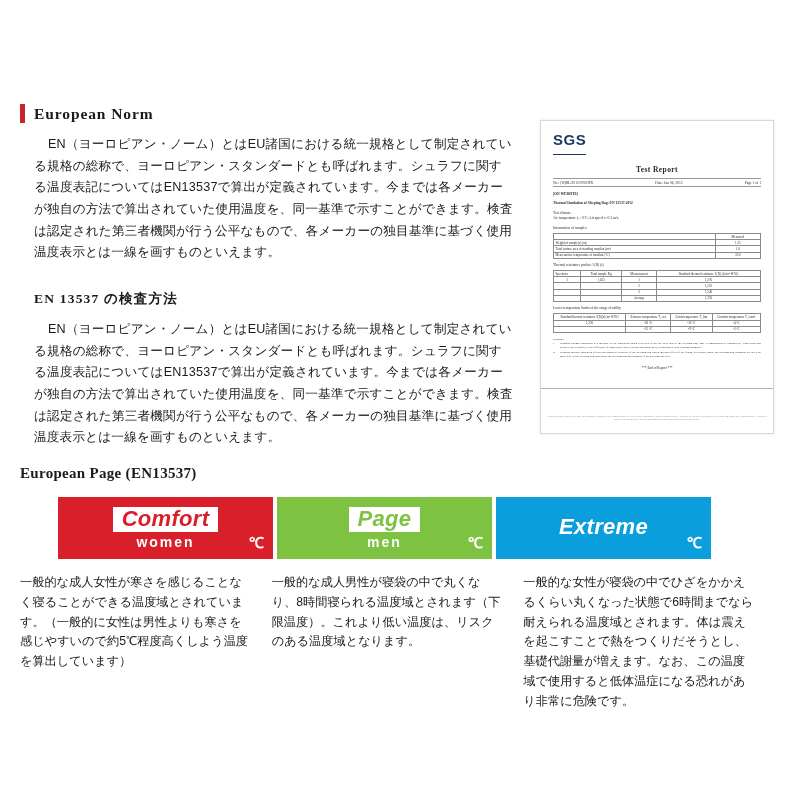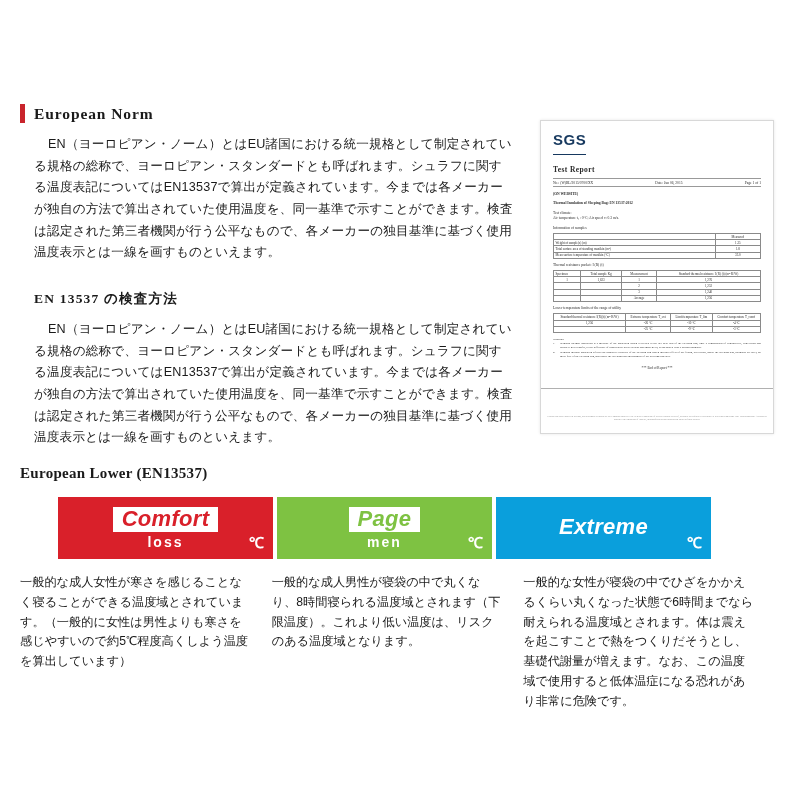--- a/index.html
+++ b/index.html
@@ -96,20 +96,21 @@
     font-weight: bold;
     font-size: 15px;
     letter-spacing: 0.5px;
     color: #16385e;
     border-bottom: 1.6px solid #16385e;
     display: inline-block;
     padding-bottom: 6px;
     margin-bottom: 10px;
   }
   .report-title {
+    text-align: center;
     font-size: 7.5px;
     font-weight: bold;
     letter-spacing: 0.4px;
     margin-bottom: 4px;
   }
   .report-meta {
     display: flex;
     justify-content: space-between;
     font-size: 3.6px;
     border-top: 0.5px solid #999;
@@ -377,28 +378,28 @@
         </div>
 
         <div class="report-end">*** End of Report ***</div>
       </div>
       <div class="report-rule"></div>
       <div class="report-footer">Unless otherwise agreed in writing, this document is issued by the Company subject to its General Conditions of Service printed overleaf, available on request or accessible at www.sgs.com/terms_and_conditions.htm. Attention is drawn to the limitation of liability, indemnification and jurisdiction issues defined therein.</div>
     </div>
   </div>
 
   <div class="lower">
-    <div class="lower-title">European Lower (EN13537)</div>
+    <div class="lower-title">European Page (EN13537)</div>
 
     <div class="bands">
       <div class="band band-comfort">
         <div class="title-chip">
           <span class="band-title">Comfort</span>
         </div>
-        <div class="band-sub">loss</div>
+        <div class="band-sub">women</div>
         <div class="band-degree">℃</div>
       </div>
 
       <div class="band band-limit">
         <div class="title-chip">
           <span class="band-title">Page</span>
         </div>
         <div class="band-sub">men</div>
         <div class="band-degree">℃</div>
       </div>

